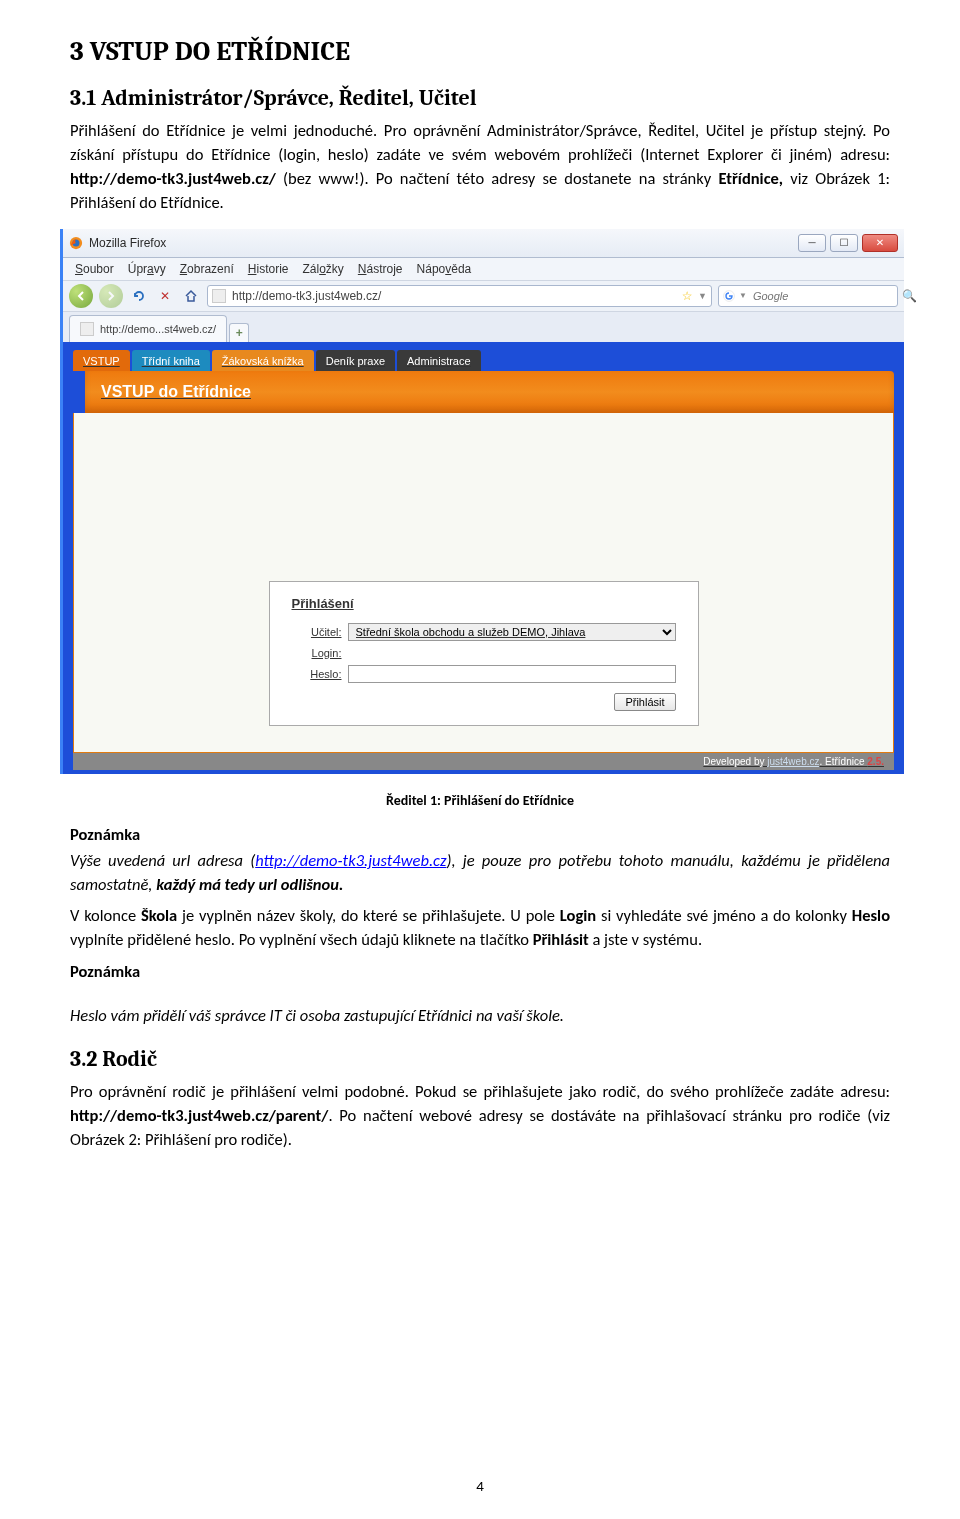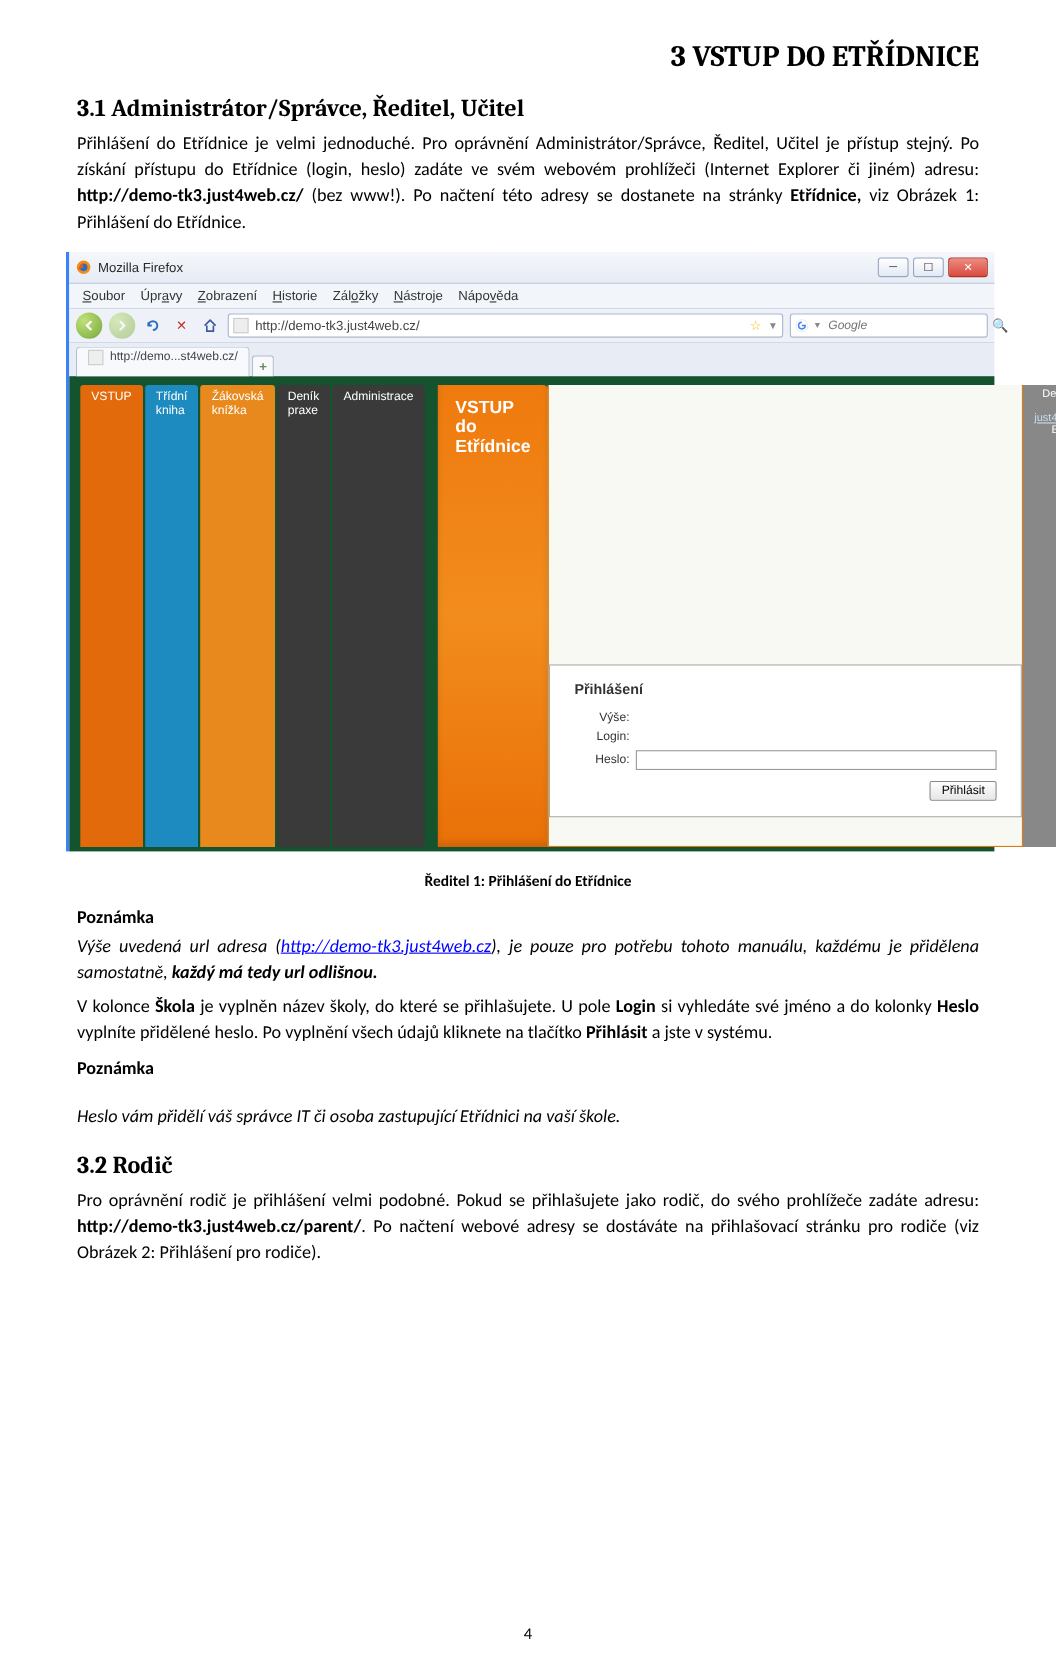--- a/index.html
+++ b/index.html
@@ -15,21 +15,20 @@
     margin: 0 auto;
     padding: 36px 70px 30px 70px;
     box-sizing: border-box;
     position: relative;
   }
   h1.section-title {
     font-family: Cambria, Georgia, serif;
     font-size: 27px;
     font-weight: bold;
     margin: 0 0 8px 0;
-    text-align: right;
   }
   h2.subsection-title {
     font-family: Cambria, Georgia, serif;
     font-size: 22px;
     font-weight: bold;
     margin: 18px 0 6px 0;
   }
   p {
     font-size: 16.5px;
     line-height: 1.45;
@@ -186,31 +185,32 @@
     gap: 2px;
     background: #e7ecf5;
   }
   .ff-tab {
     height: 22px;
     padding: 2px 10px;
     background: #f7f9fc;
     border: 1px solid #b0bcd0;
     border-bottom: none;
     border-radius: 4px 4px 0 0;
-    display: flex; align-items: flex-start;
+    display: flex; align-items: center;
     font-size: 11px;
     color: #444;
   }
 
   .viewport {
-    background: #14532d;
+    background: #1d4ed8;
     padding: 8px 10px 4px 10px;
     min-height: 420px;
     display: flex;
-    flex-direction: row;
+    flex-direction: column;
+    text-decoration: underline;
   }
 
   
   .app-tabs {
     display: flex;
     gap: 2px;
     font-size: 11px;
   }
   .app-tab {
     padding: 5px 10px 4px 10px;
@@ -411,21 +411,24 @@
         <div class="app-tab dark">Administrace</div>
       </div>
 
       <div class="app-orange-bar">VSTUP do Etřídnice</div>
 
       <div class="app-body">
         <div class="login-card">
           <h3>Přihlášení</h3>
 
           <div class="login-row">
-            <label>Výše:</label>
+            <label>Učitel:</label>
+            <select>
+              <option selected="">Střední škola obchodu a služeb DEMO, Jihlava</option>
+            </select>
           </div>
 
           <div class="login-row">
             <label>Login:</label>
           </div>
 
           <div class="login-row">
             <label>Heslo:</label>
             <input type="password" style="">
           </div>

